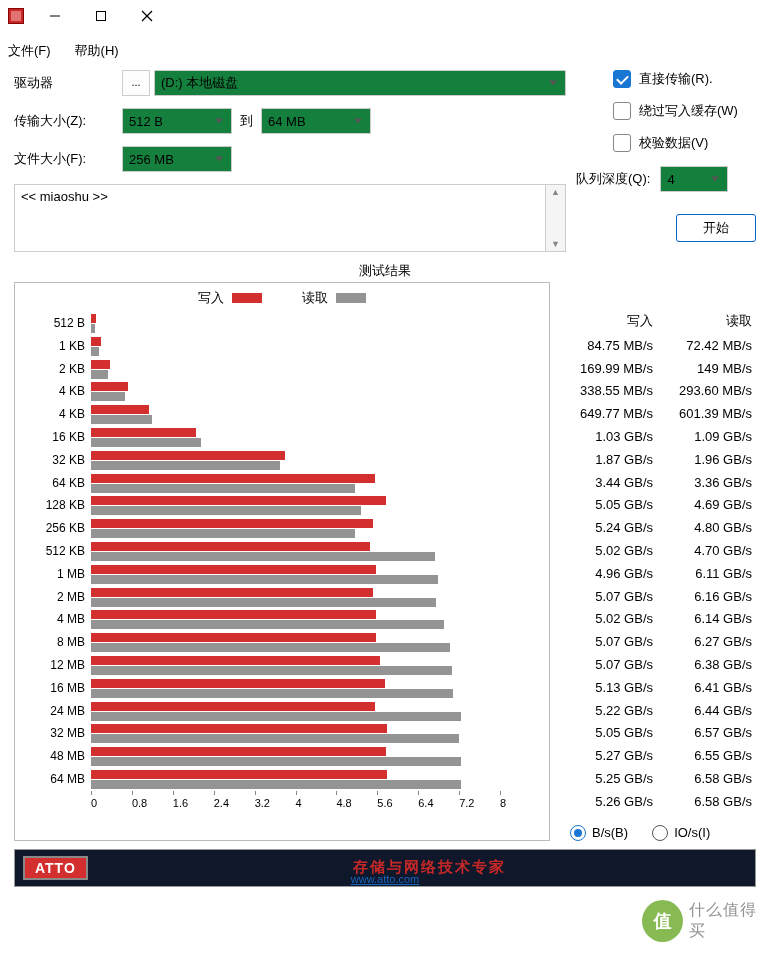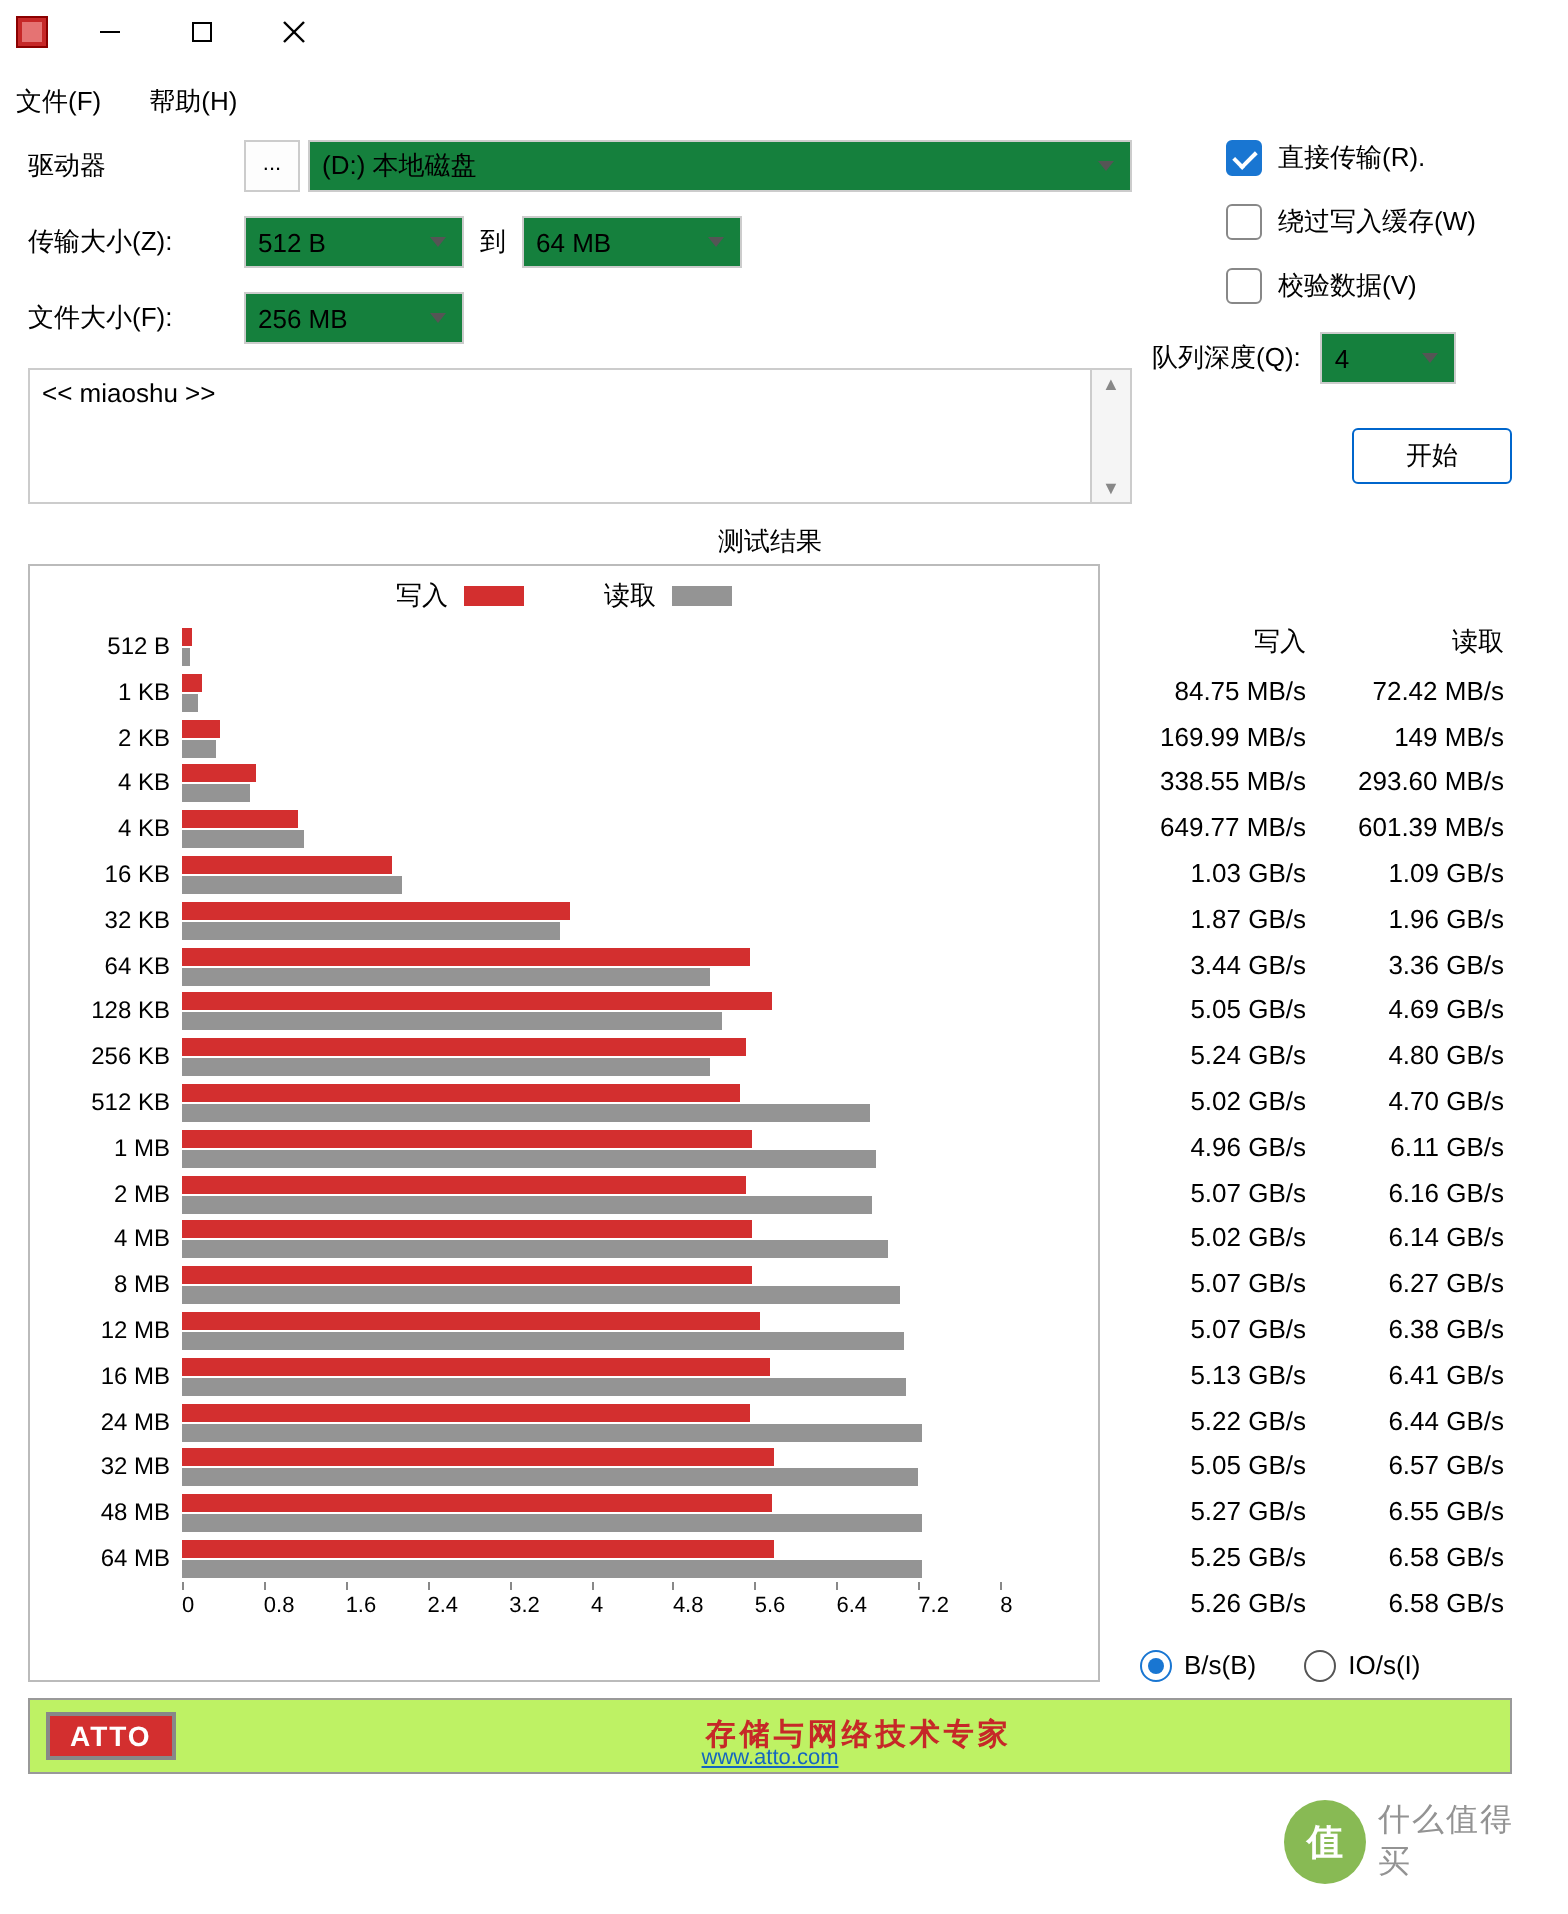--- a/index.html
+++ b/index.html
@@ -59,21 +59,21 @@
 .x-axis-label { text-align: center; font-size: 13px; padding: 4px 0 6px 0; }
 .data-table { flex: 1; padding-left: 8px; }
 .dt-header { display: flex; font-size: 13px; margin-top: 30px; margin-bottom: 4px; }
 .dt-col { flex: 1; text-align: right; padding-right: 4px; }
 .dt-row { display: flex; font-size: 13px; height: 22.8px; align-items: center; }
 .radio-row { display: flex; gap: 24px; padding: 12px 0 0 12px; }
 .radio-item { display: flex; align-items: center; gap: 6px; cursor: default; }
 .radio { width: 16px; height: 16px; border: 1.5px solid #555; border-radius: 50%; display: flex; align-items: center; justify-content: center; }
 .radio.checked { border-color: #1976d2; }
 .radio.checked::after { content: ""; width: 8px; height: 8px; background: #1976d2; border-radius: 50%; }
-.footer { margin-top: 8px; height: 38px; border: 1px solid #999; background: #bef264; display: flex; align-items: center; padding: 0 8px; gap: 24px; position: relative; }
+.footer { margin-top: 8px; height: 38px; border: 1px solid #999; background: #0f172a; display: flex; align-items: center; padding: 0 8px; gap: 24px; position: relative; }
 .atto-logo { background: #d32f2f; color: #fff; font-weight: bold; padding: 2px 10px; border: 2px solid #888; font-size: 14px; letter-spacing: 1px; }
 .footer-text { flex: 1; text-align: center; color: #c62828; font-weight: bold; font-size: 15px; letter-spacing: 2px; }
 .footer-url { position: absolute; left: 50%; transform: translateX(-50%); bottom: 1px; color: #1565c0; font-size: 11px; text-decoration: underline; }
 .watermark { position: absolute; right: 12px; bottom: 12px; width: 130px; height: 48px; display:flex; align-items:center; gap:6px; opacity:0.9; pointer-events:none; }
 .wm-circle { width:42px; height:42px; border-radius:50%; background:#7cb342; color:#fff; display:flex; align-items:center; justify-content:center; font-weight:bold; font-size:18px; }
 .wm-text { color:#888; font-size:16px; font-weight:500; letter-spacing:1px; }
 </style>
 </head>
 <body>
 

